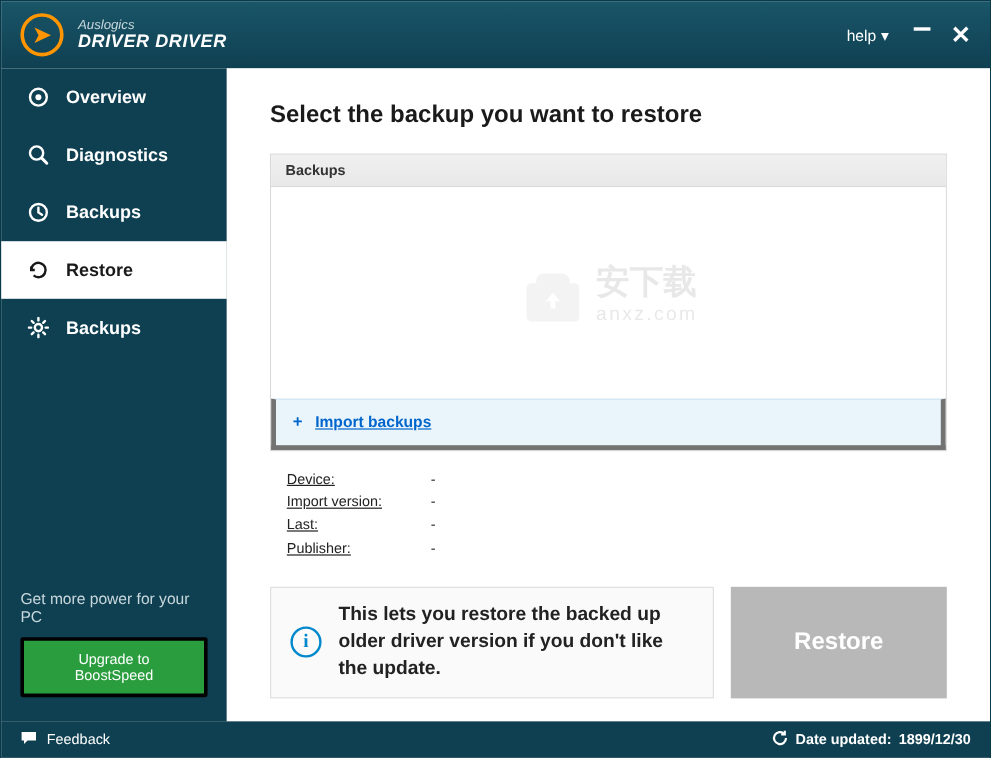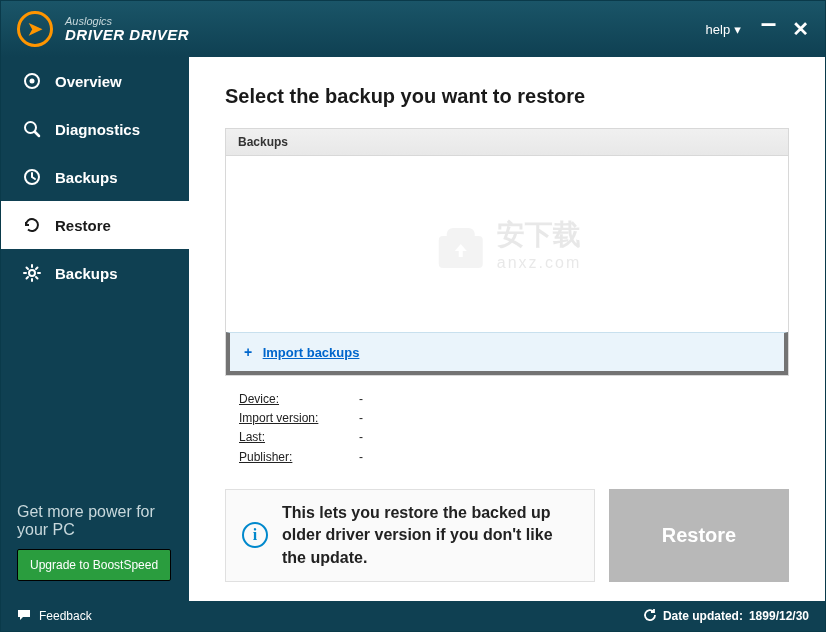--- a/index.html
+++ b/index.html
@@ -19,22 +19,22 @@
 .win-btn { color: #fff; cursor: pointer; font-size: 20px; font-weight: bold; }
 
 .body-area { flex: 1; display: flex; min-height: 0; }
 
 .sidebar { width: 188px; background: #0f4052; display: flex; flex-direction: column; }
 .nav-item { height: 48px; display: flex; align-items: center; padding-left: 22px; color: #fff; font-size: 15px; font-weight: bold; cursor: pointer; gap: 14px; }
 .nav-item.active { background: #fff; color: #1a1a1a; }
 .nav-icon { width: 18px; height: 18px; display: flex; align-items: center; justify-content: center; }
 .sidebar-spacer { flex: 1; }
 .promo { padding: 0 16px 20px; }
-.promo-text { color: #c8d8dc; font-size: 16px; margin-bottom: 10px; }
-.upgrade-btn { background: #2a9d3e; color: #fff; border: 1px solid #000000; padding: 8px 12px; font-size: 12px; cursor: pointer; border-radius: 2px; }
+.promo-text { color: #c8d8dc; font-size: 13px; margin-bottom: 10px; }
+.upgrade-btn { background: #2a9d3e; color: #fff; border: 3px solid #000000; padding: 8px 12px; font-size: 12px; cursor: pointer; border-radius: 2px; }
 
 .main { flex: 1; background: #fff; padding: 28px 36px 20px; display: flex; flex-direction: column; overflow: hidden; position: relative; }
 .page-title { font-size: 20px; font-weight: bold; color: #1a1a1a; margin-bottom: 20px; }
 
 .backups-panel { border: 1px solid #d8d8d8; }
 .backups-header { background: linear-gradient(to bottom, #f0f0f0, #e8e8e8); border-bottom: 1px solid #d8d8d8; padding: 6px 12px; font-size: 12px; font-weight: bold; color: #333; }
 .backups-body { height: 176px; background: #fff; position: relative; }
 
 .watermark { position: absolute; left: 50%; top: 50%; transform: translate(-50%, -50%); display: flex; align-items: center; gap: 8px; opacity: 0.22; }
 .wm-icon { width: 56px; height: 56px; }

